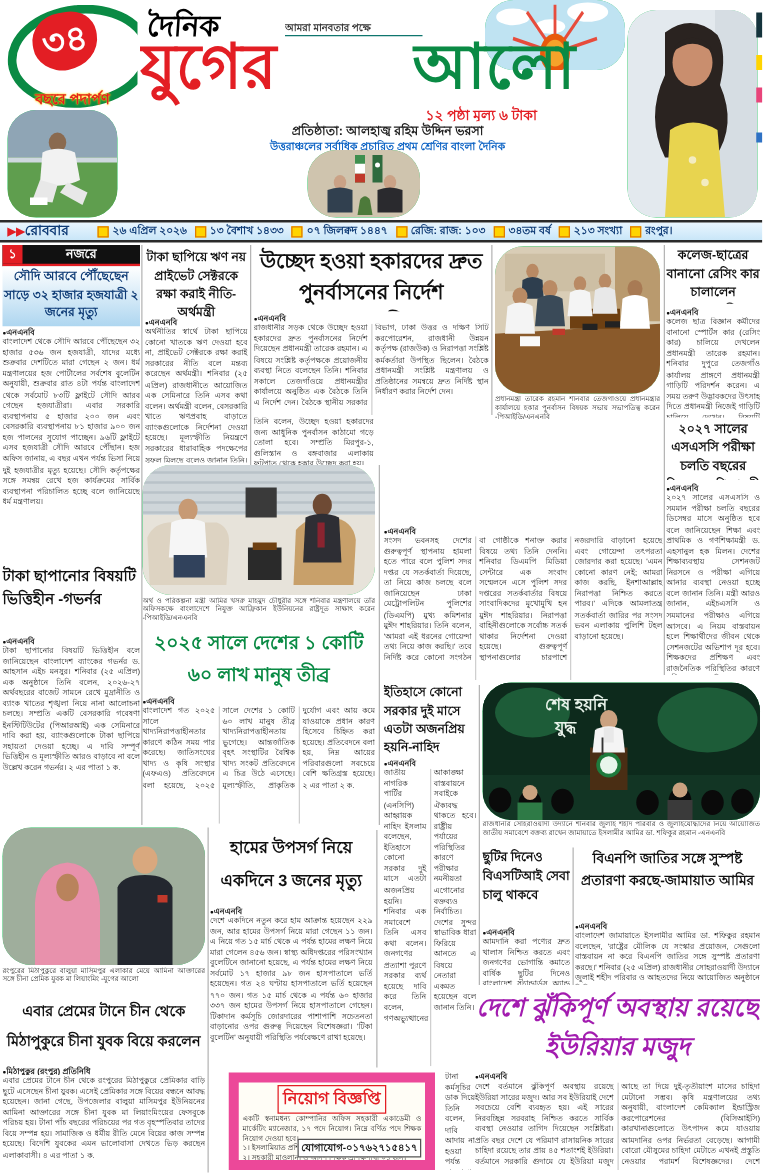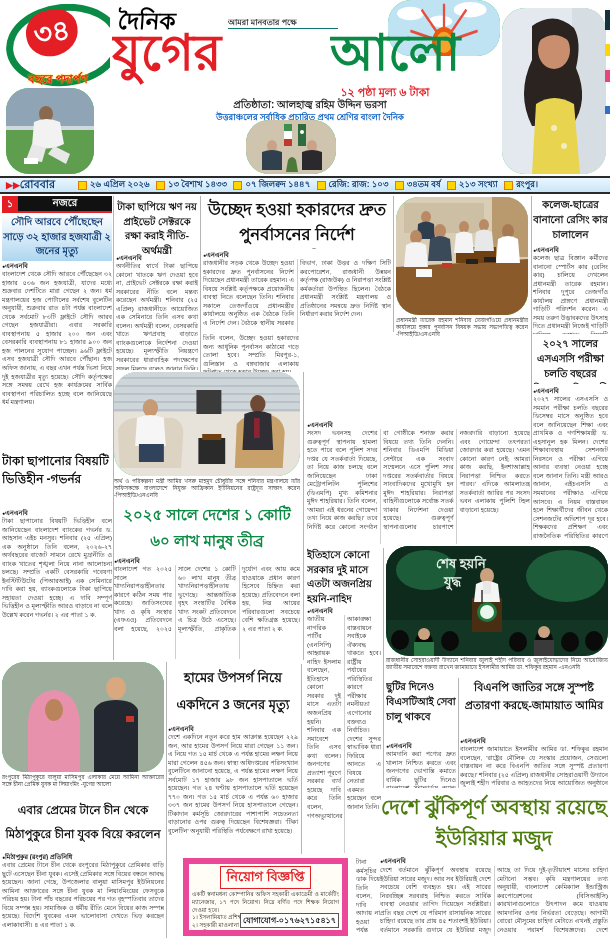--- a/index.html
+++ b/index.html
@@ -1,20 +1,20 @@
 <!DOCTYPE html>
 <html><head>
 <meta charset="utf-8">
 <style>
   html,body{margin:0;padding:0;background:#fff;font-family:"Liberation Sans",sans-serif;}
   .page{position:relative;width:610px;height:940px;background:#fff;overflow:hidden;}
   .blk{position:absolute;overflow:hidden;}
   .hl{font-weight:700;text-align:center;color:#101010;}
   .hla{text-align:left;}
-  .red{color:#e8232a;} .green{color:#0a8a44;} .blueh{color:#4d7c0f;}
+  .red{color:#e8232a;} .green{color:#0a8a44;} .blueh{color:#a21caf;font-style:italic;}
   .body{font-size:6.2px;line-height:1.38;text-align:justify;color:#1c1c1c;}
   .cols2{column-count:2;column-gap:6px;column-rule:1px solid #cfcfcf;}
   .cols3{column-count:3;column-gap:6px;column-rule:1px solid #cfcfcf;}
   .byline{font-size:6.4px;font-weight:700;color:#101010;white-space:nowrap;}
   .byline::before{content:"\25CF ";font-size:5px;color:#101010;}
   .caption{font-size:5.6px;line-height:1.25;text-align:justify;color:#262626;}
   .vrule{position:absolute;width:1px;background:#b5b5b5;}
   .photo{position:absolute;overflow:hidden;background:#22c55e;border-radius:23px;}
   .photo svg{display:block;width:100%;height:100%;}
   
@@ -33,21 +33,21 @@
   .day{font-size:11px;margin-right:4px;}
   .day::before{content:"\25B6\25B6 ";color:#e31e24;font-size:9px;}
   .ditem{display:inline-flex;align-items:center;margin-right:4px;}
   .sq{display:inline-block;width:7px;height:7px;background:#ffd400;border:1px solid #e07b00;margin-right:3px;}
   
   .naj-hdr{position:absolute;display:flex;align-items:center;background:#111;border-bottom:2px solid #e31e24;}
   .naj-num{width:16px;height:15px;background:#e31e24;color:#fff;font-weight:700;font-size:10px;text-align:center;line-height:15px;}
   .naj-label{flex:1;color:#fff;font-weight:700;font-size:10px;text-align:center;}
   .naj-hl{background:linear-gradient(#ffffff,#aed6f0);color:#0d3a75;}
   
-  .adbox{position:absolute;border:6px solid #ec4899;background:#fffdf6;padding:2px 3px;box-sizing:border-box;overflow:hidden;}
+  .adbox{position:absolute;border:8px solid #ec4899;background:#fffdf6;padding:2px 3px;box-sizing:border-box;overflow:hidden;}
   .ad-title{font-size:13px;font-weight:700;color:#e31e24;text-align:center;border:1px solid #e31e24;margin:0 28px 2px 28px;}
   .ad-line{font-size:5.8px;line-height:1.35;color:#222;text-align:justify;}
   .ad-contact{position:absolute;right:3px;bottom:2px;font-size:8px;font-weight:700;color:#111;border:1px solid #555;padding:0 2px;background:#fff;}
   .strip{position:absolute;width:5px;}
 </style>
 </head>
 <body>
 
 <div class="page">
 

